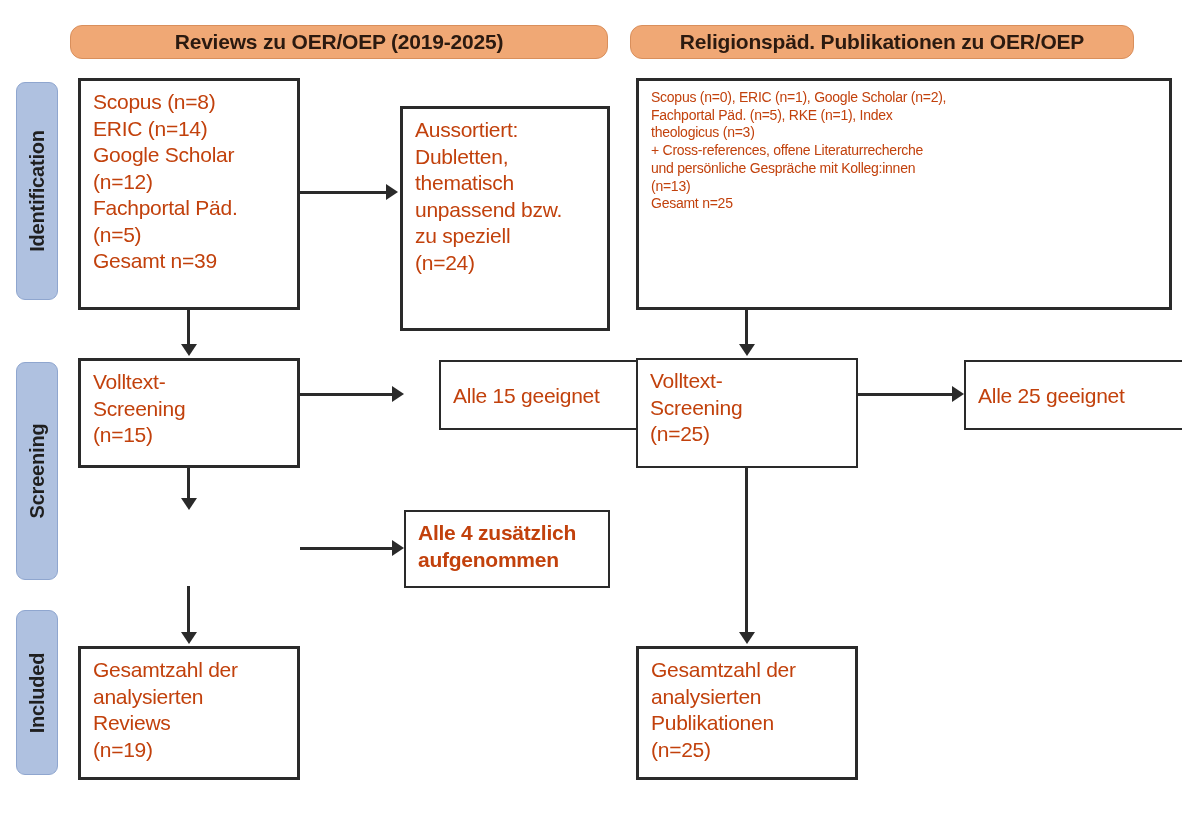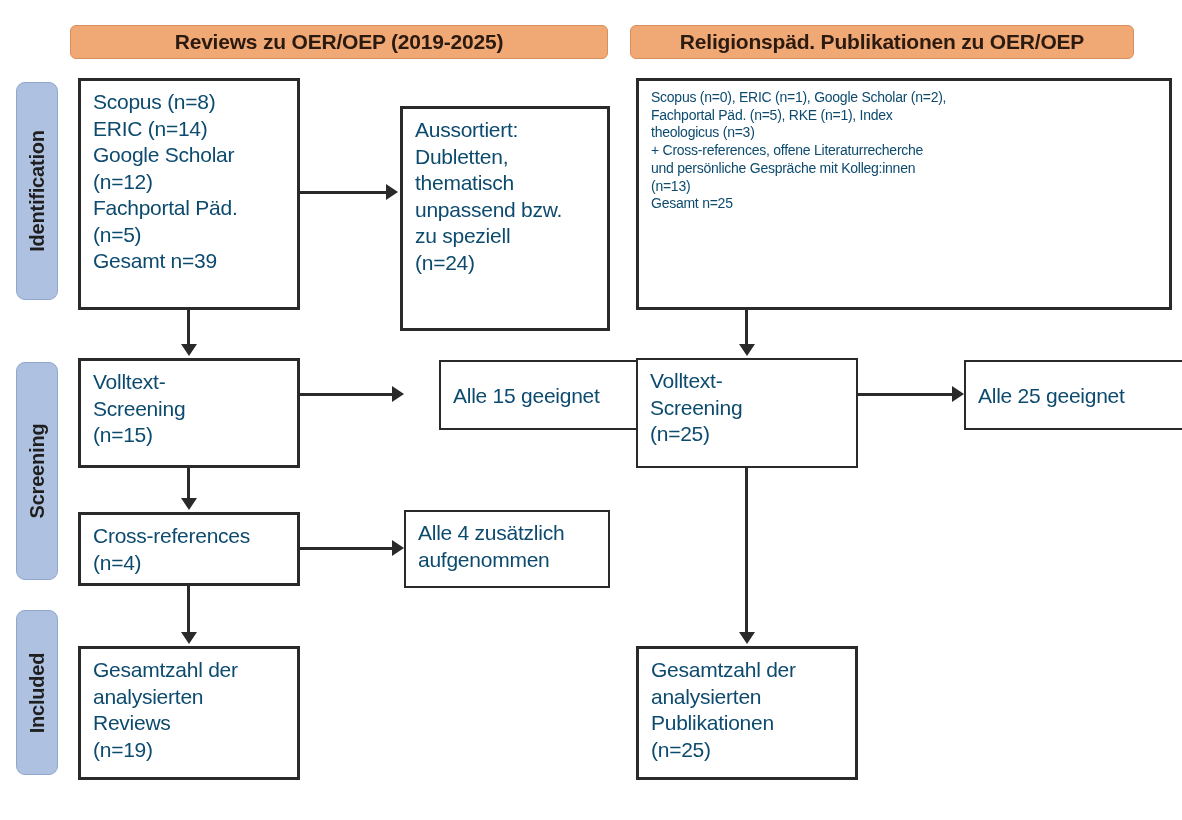--- a/index.html
+++ b/index.html
@@ -37,41 +37,41 @@
     color: #1f1f1f;
     letter-spacing: -0.2px;
   }
 
   
   .col-header {
     position: absolute;
     height: 34px;
     background: #F0A875;
     border: 1px solid #d98f5c;
-    border-radius: 6px;
+    border-radius: 12px;
     box-sizing: border-box;
     display: flex;
     align-items: center;
     justify-content: center;
     font-size: 21px;
     font-weight: bold;
     color: #2b1a10;
     letter-spacing: -0.2px;
   }
 
   
   .flow-box {
     position: absolute;
     background: #ffffff;
     border: 3px solid #2a2a2a;
     box-sizing: border-box;
     padding: 8px 10px 6px 12px;
     font-size: 21px;
     line-height: 1.265;
-    color: #0c4a6e;
+    color: #c2410c;
     letter-spacing: -0.25px;
     white-space: pre-line;
     overflow: hidden;
   }
   .flow-box.thin { border-width: 2px; }
 
   
   .conn-v, .conn-h {
     position: absolute;
     background: #2a2a2a;
@@ -138,24 +138,22 @@
 (n=15)</div>
 
   <div class="flow-box thin" style="left:404px; top:360px; width:206px; height:70px; display:flex; align-items:center;margin-left:35px;">Alle 15 geeignet</div>
 
   <div class="conn-h" style="left:300px; top:393px; width:92px;"></div>
   <div class="arrow-right" style="left:392px; top:386px;"></div>
 
   <div class="conn-v" style="left:187px; top:468px; height:32px;"></div>
   <div class="arrow-down" style="left:181px; top:498px;"></div>
 
-  <div class="flow-box" style="left:78px; top:512px; width:222px; height:74px;">Cross-references
-(n=4)</div>
 
-  <div class="flow-box thin" style="left:404px; top:510px; width:206px; height:78px;">Alle 4 zusätzlich
+  <div class="flow-box thin" style="left:404px; top:510px; width:206px; height:78px;font-weight:bold;">Alle 4 zusätzlich
 aufgenommen</div>
 
   <div class="conn-h" style="left:300px; top:547px; width:92px;"></div>
   <div class="arrow-right" style="left:392px; top:540px;"></div>
 
   <div class="conn-v" style="left:187px; top:586px; height:48px;"></div>
   <div class="arrow-down" style="left:181px; top:632px;"></div>
 
   <div class="flow-box" style="left:78px; top:646px; width:222px; height:134px;">Gesamtzahl der
 analysierten

